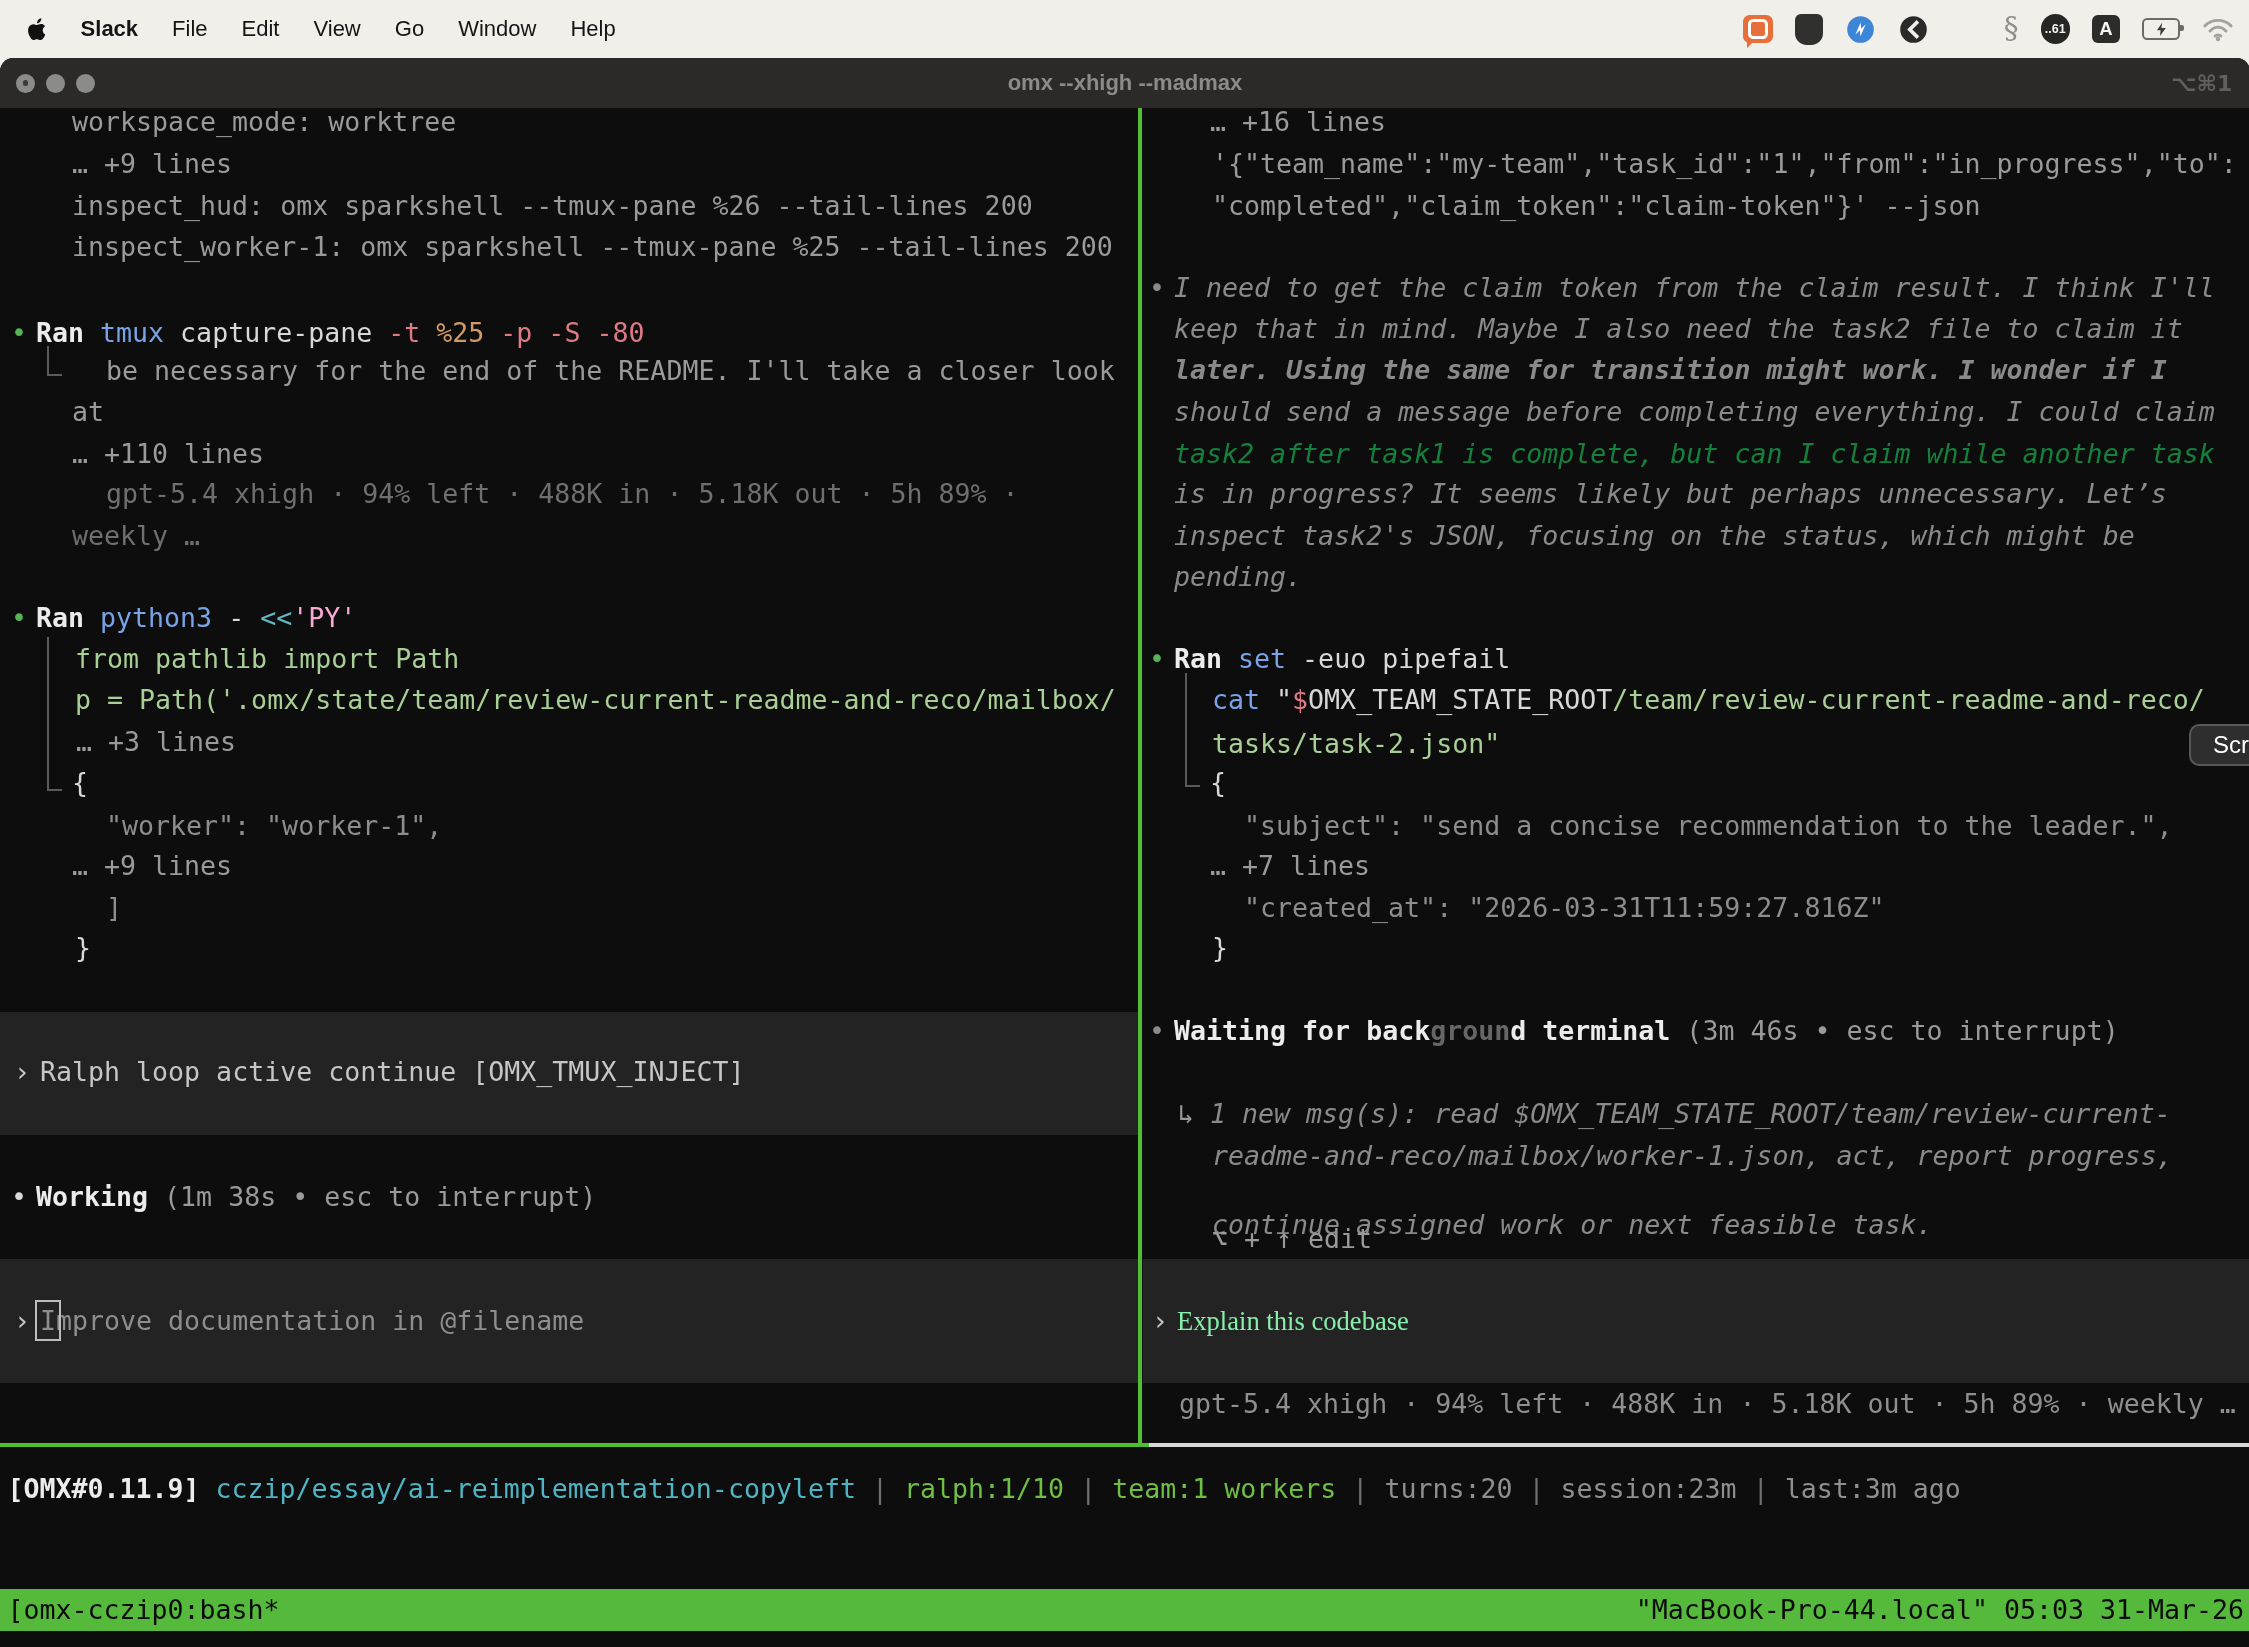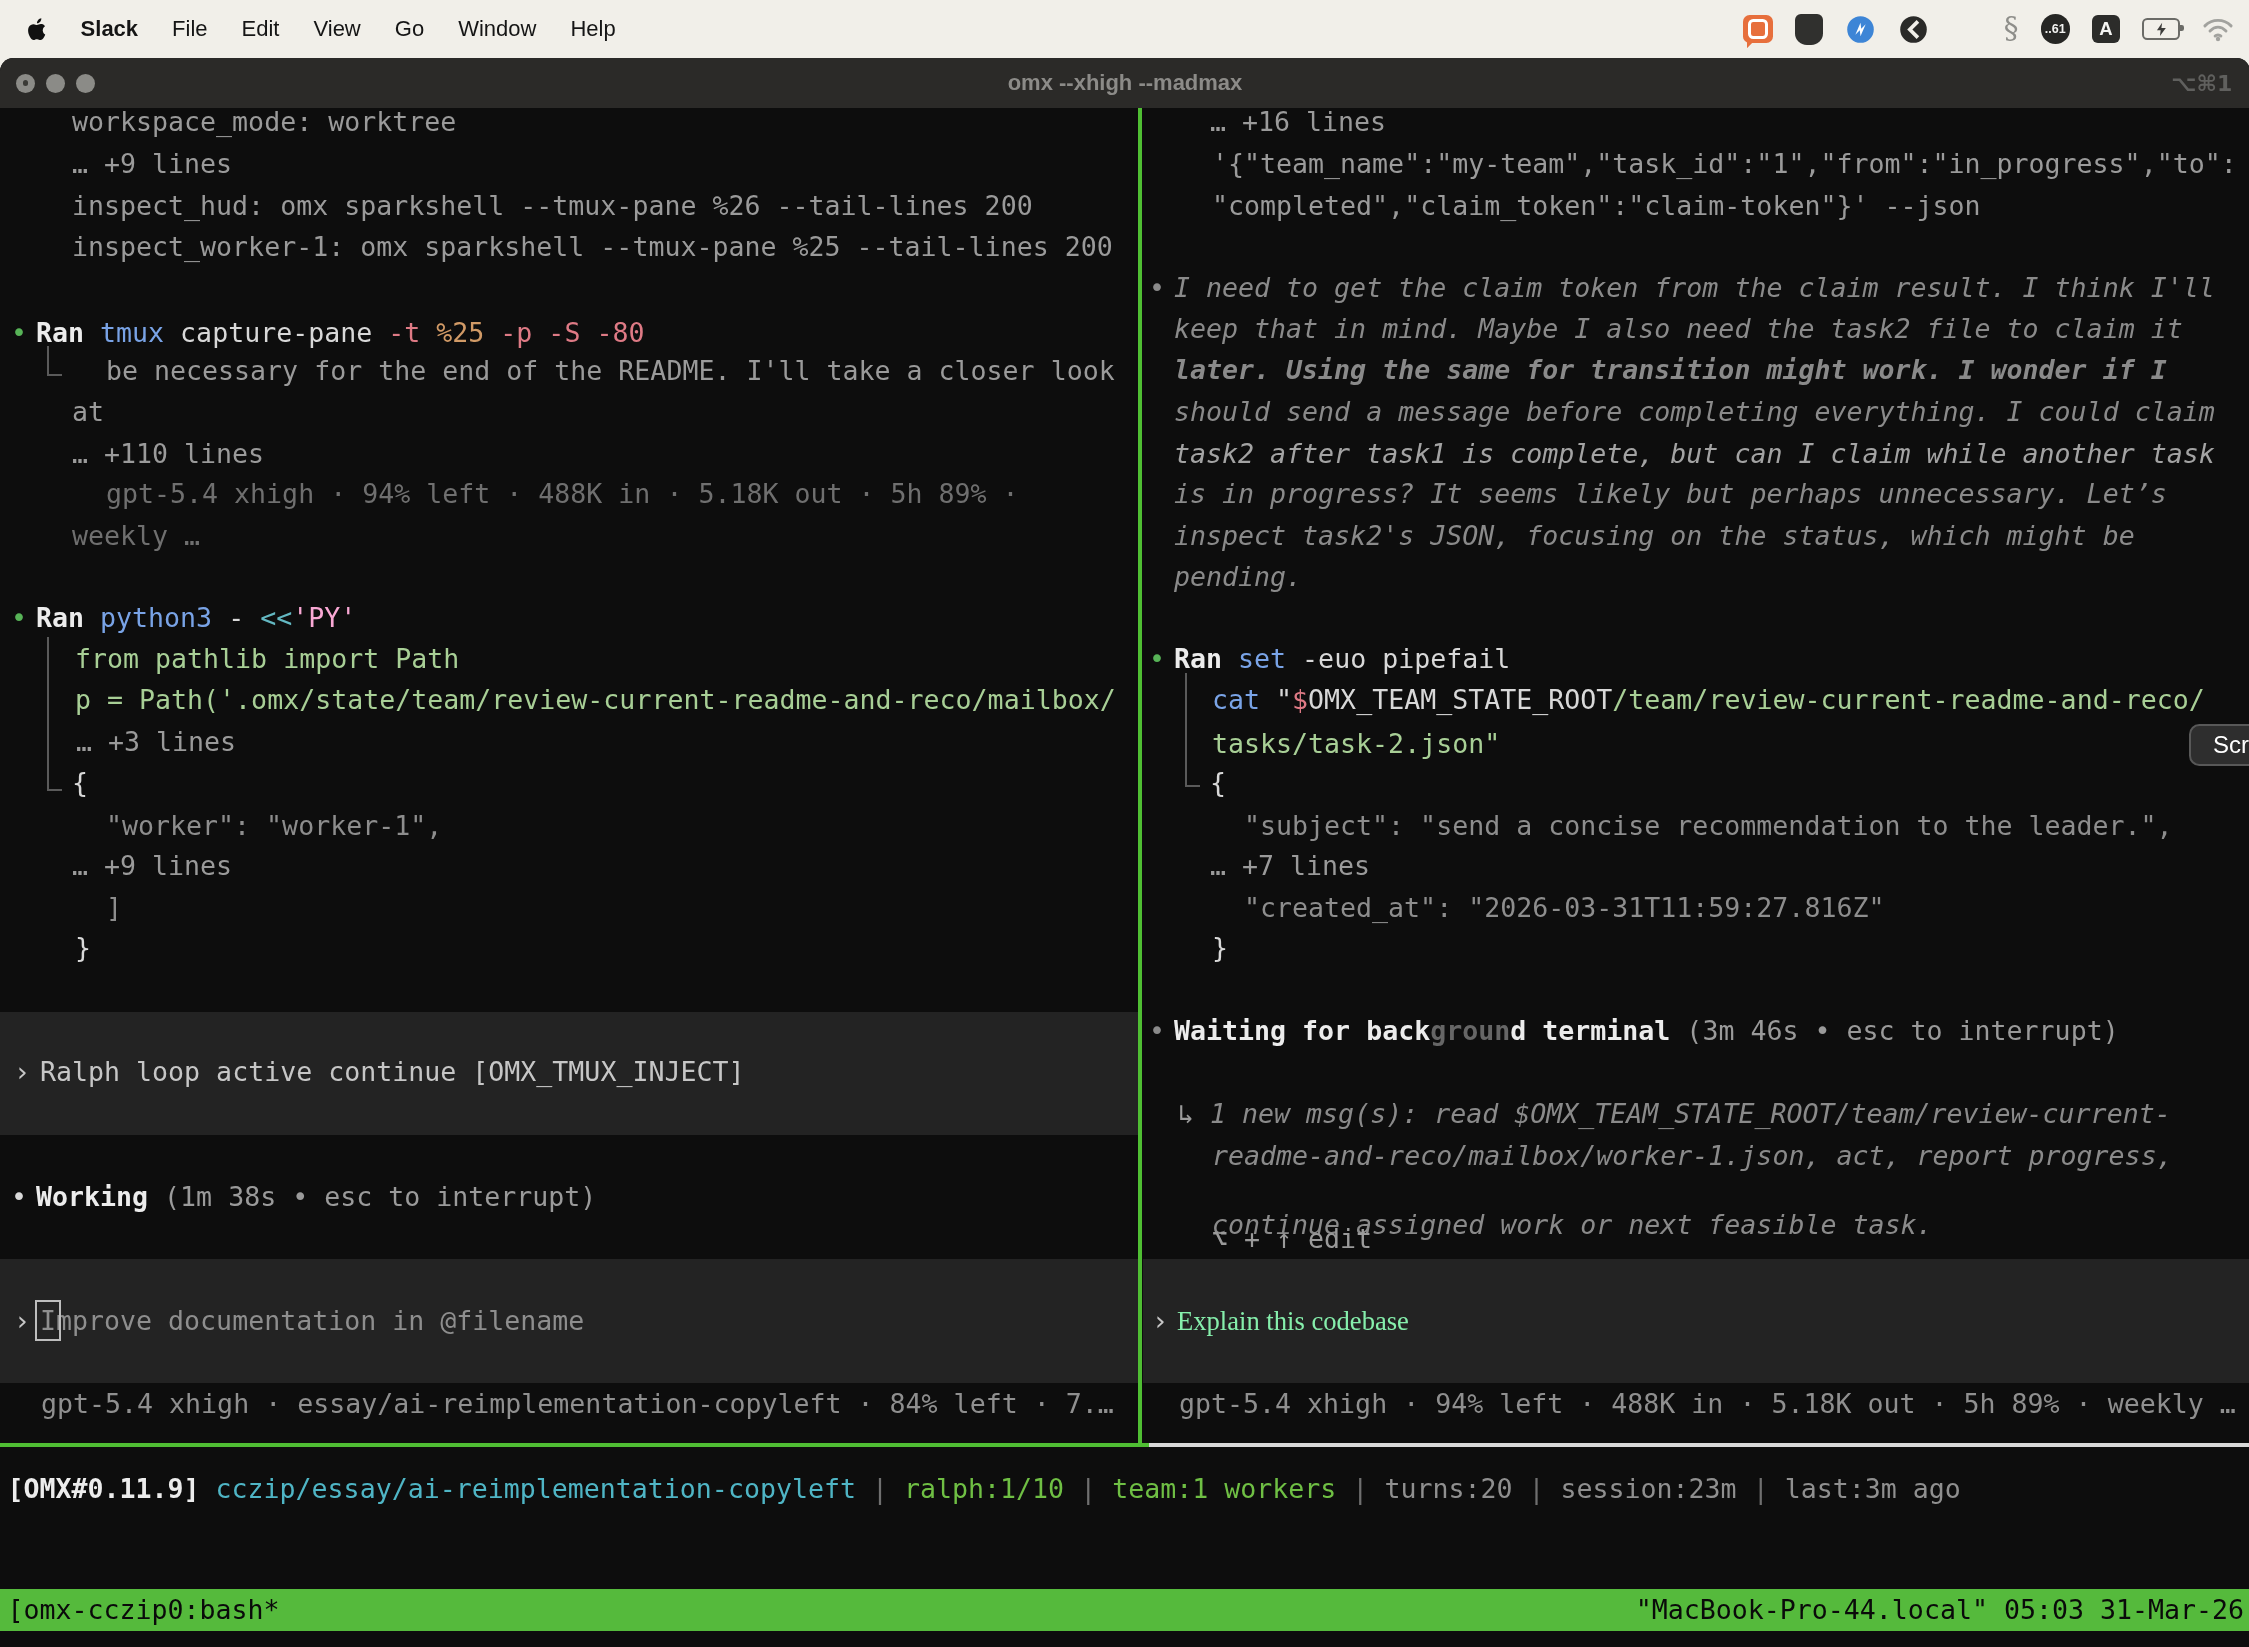--- a/index.html
+++ b/index.html
@@ -179,30 +179,29 @@
         <div class="tl" style="left: 106px; top: 697px;"><span style="color: rgb(141, 141, 141);">"worker": "worker-1",</span></div>
         <div class="tl" style="left: 72px; top: 737px;"><span style="color: rgb(154, 154, 154);">… +9 lines</span></div>
         <div class="tl" style="left: 106px; top: 779px;"><span style="color: rgb(141, 141, 141);">]</span></div>
         <div class="tl" style="left: 75px; top: 819px;"><span style="color: rgb(216, 216, 216);">}</span></div>
         <div class="tl" style="left: 14px; top: 943px;"><span style="color: rgb(198, 198, 198);">›</span></div>
         <div class="tl" style="left: 40px; top: 943px;"><span style="color: rgb(198, 198, 198);">Ralph loop active continue [OMX_TMUX_INJECT]</span></div>
         <div class="tl" style="left: 11px; top: 1068px;"><span style="color: rgb(216, 216, 216);">•</span></div>
         <div class="tl" style="left: 36px; top: 1068px;"><span style="color: rgb(236, 236, 236); font-weight: 700;">Working</span><span style="color: rgb(154, 154, 154);"> (1m 38s • esc to interrupt)</span></div>
         <div class="tl" style="left: 14px; top: 1192px;"><span style="color: rgb(198, 198, 198);">›</span></div>
         <div class="tl" style="left: 40px; top: 1192px;"><span class="cursor" style="color: rgb(142, 142, 142);">I</span><span style="color: rgb(142, 142, 142);">mprove documentation in @filename</span></div>
-        <div class="tl" style="left: 41px; top: 1275px;"><span style="color: rgb(143, 143, 143);">gpt-5.4 xhigh · essay/ai-reimplementation-copyleft · 84% left · 7.…</span></div>
         <div class="tl" style="left: 1210px; top: -6.6px;"><span style="color: rgb(154, 154, 154);">… +16 lines</span></div>
         <div class="tl" style="left: 1212px; top: 35px;"><span style="color: rgb(154, 154, 154);">'{"team_name":"my-team","task_id":"1","from":"in_progress","to":</span></div>
         <div class="tl" style="left: 1212px; top: 77px;"><span style="color: rgb(154, 154, 154);">"completed","claim_token":"claim-token"}' --json</span></div>
         <div class="tl" style="left: 1149px; top: 159px;"><span style="color: rgb(138, 138, 138);">•</span></div>
         <div class="tl" style="left: 1174px; top: 159px;"><span style="color: rgb(138, 138, 138); font-style: italic;">I need to get the claim token from the claim result. I think I'll</span></div>
         <div class="tl" style="left: 1174px; top: 200px;"><span style="color: rgb(138, 138, 138); font-style: italic;">keep that in mind. Maybe I also need the task2 file to claim it</span></div>
         <div class="tl" style="left: 1174px; top: 241px; font-weight: bold;"><span style="color: rgb(138, 138, 138); font-style: italic;">later. Using the same for transition might work. I wonder if I</span></div>
         <div class="tl" style="left: 1174px; top: 283px;"><span style="color: rgb(138, 138, 138); font-style: italic;">should send a message before completing everything. I could claim</span></div>
-        <div class="tl" style="left: 1174px; top: 325px;"><span style="color: #a3a3a3; font-style: italic;">task2 after task1 is complete, but can I claim while another task</span></div>
+        <div class="tl" style="left: 1174px; top: 325px;"><span style="color: #15803d; font-style: italic;">task2 after task1 is complete, but can I claim while another task</span></div>
         <div class="tl" style="left: 1174px; top: 365px;"><span style="color: rgb(138, 138, 138); font-style: italic;">is in progress? It seems likely but perhaps unnecessary. Let’s</span></div>
         <div class="tl" style="left: 1174px; top: 407px;"><span style="color: rgb(138, 138, 138); font-style: italic;">inspect task2's JSON, focusing on the status, which might be</span></div>
         <div class="tl" style="left: 1174px; top: 448px;"><span style="color: rgb(138, 138, 138); font-style: italic;">pending.</span></div>
         <div class="tl" style="left: 1149px; top: 530px;"><span style="color: rgb(87, 179, 87);">•</span></div>
         <div class="tl" style="left: 1174px; top: 530px;"><span style="color: rgb(236, 236, 236); font-weight: 700;">Ran </span><span style="color: rgb(121, 163, 230);">set</span><span style="color: rgb(216, 216, 216);"> -euo pipefail</span></div>
         <div class="tl" style="left: 1212px; top: 571px;"><span style="color: rgb(121, 163, 230);">cat</span><span style="color: rgb(216, 216, 216);"> "</span><span style="color: rgb(222, 122, 133);">$</span><span style="color: rgb(216, 216, 216);">OMX_TEAM_STATE_ROOT</span><span style="color: rgb(168, 207, 150);">/team/review-current-readme-and-reco/</span></div>
         <div class="tl" style="left: 1212px; top: 615px;"><span style="color: rgb(168, 207, 150);">tasks/task-2.json"</span></div>
         <div class="tl" style="left: 1210px; top: 654px;"><span style="color: rgb(216, 216, 216);">{</span></div>
         <div class="tl" style="left: 1244px; top: 697px;"><span style="color: rgb(141, 141, 141);">"subject": "send a concise recommendation to the leader.",</span></div>
         <div class="tl" style="left: 1210px; top: 737px;"><span style="color: rgb(154, 154, 154);">… +7 lines</span></div>

